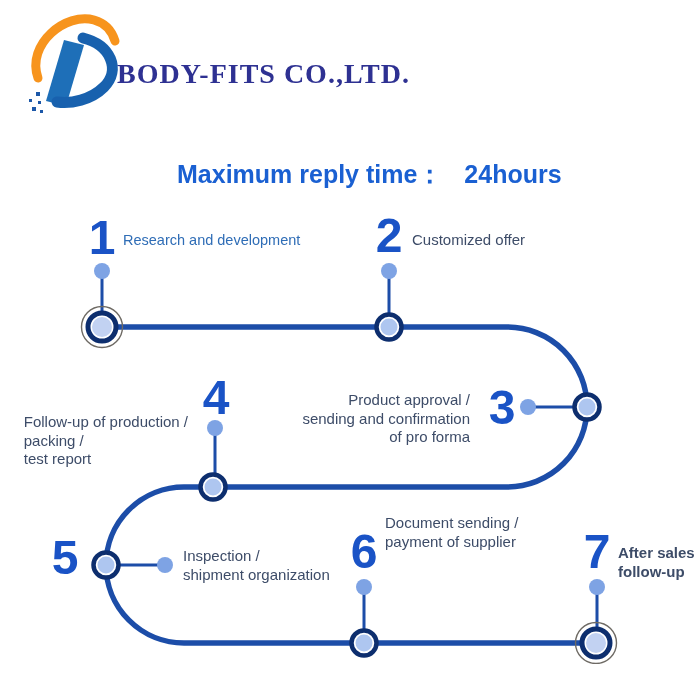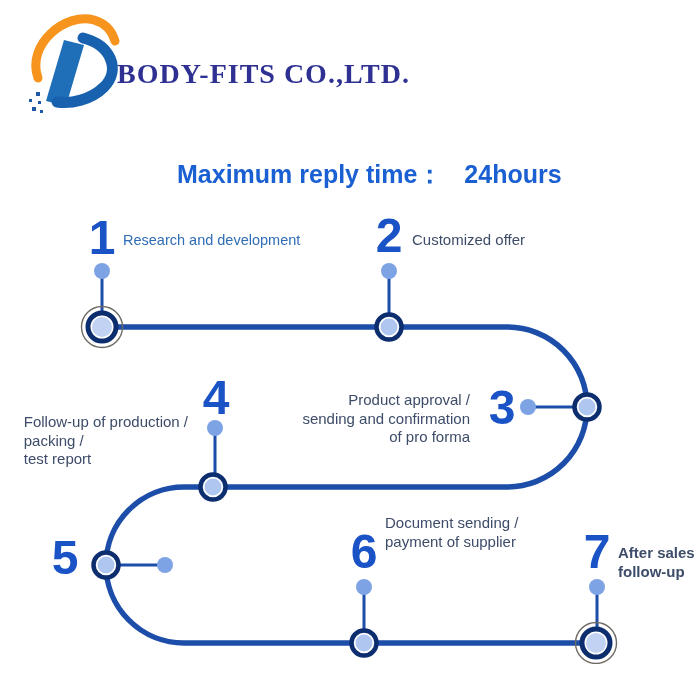--- a/index.html
+++ b/index.html
@@ -125,18 +125,20 @@
   <div class="num" id="num7">7</div>
 
   <div class="lbl" id="lbl1">Research and development</div>
   <div class="lbl" id="lbl2">Customized offer</div>
   <div class="lbl" id="lbl3">Product approval /
 sending and confirmation
 of pro forma</div>
   <div class="lbl" id="lbl4">Follow-up of production /
 packing /
 test report</div>
+  <div class="lbl" id="lbl5">Inspection /
+shipment organization</div>
   <div class="lbl" id="lbl6">Document sending /
 payment of supplier</div>
   <div class="lbl" id="lbl7">After sales
 follow-up</div>
 
 </div>
 
 </body></html>

